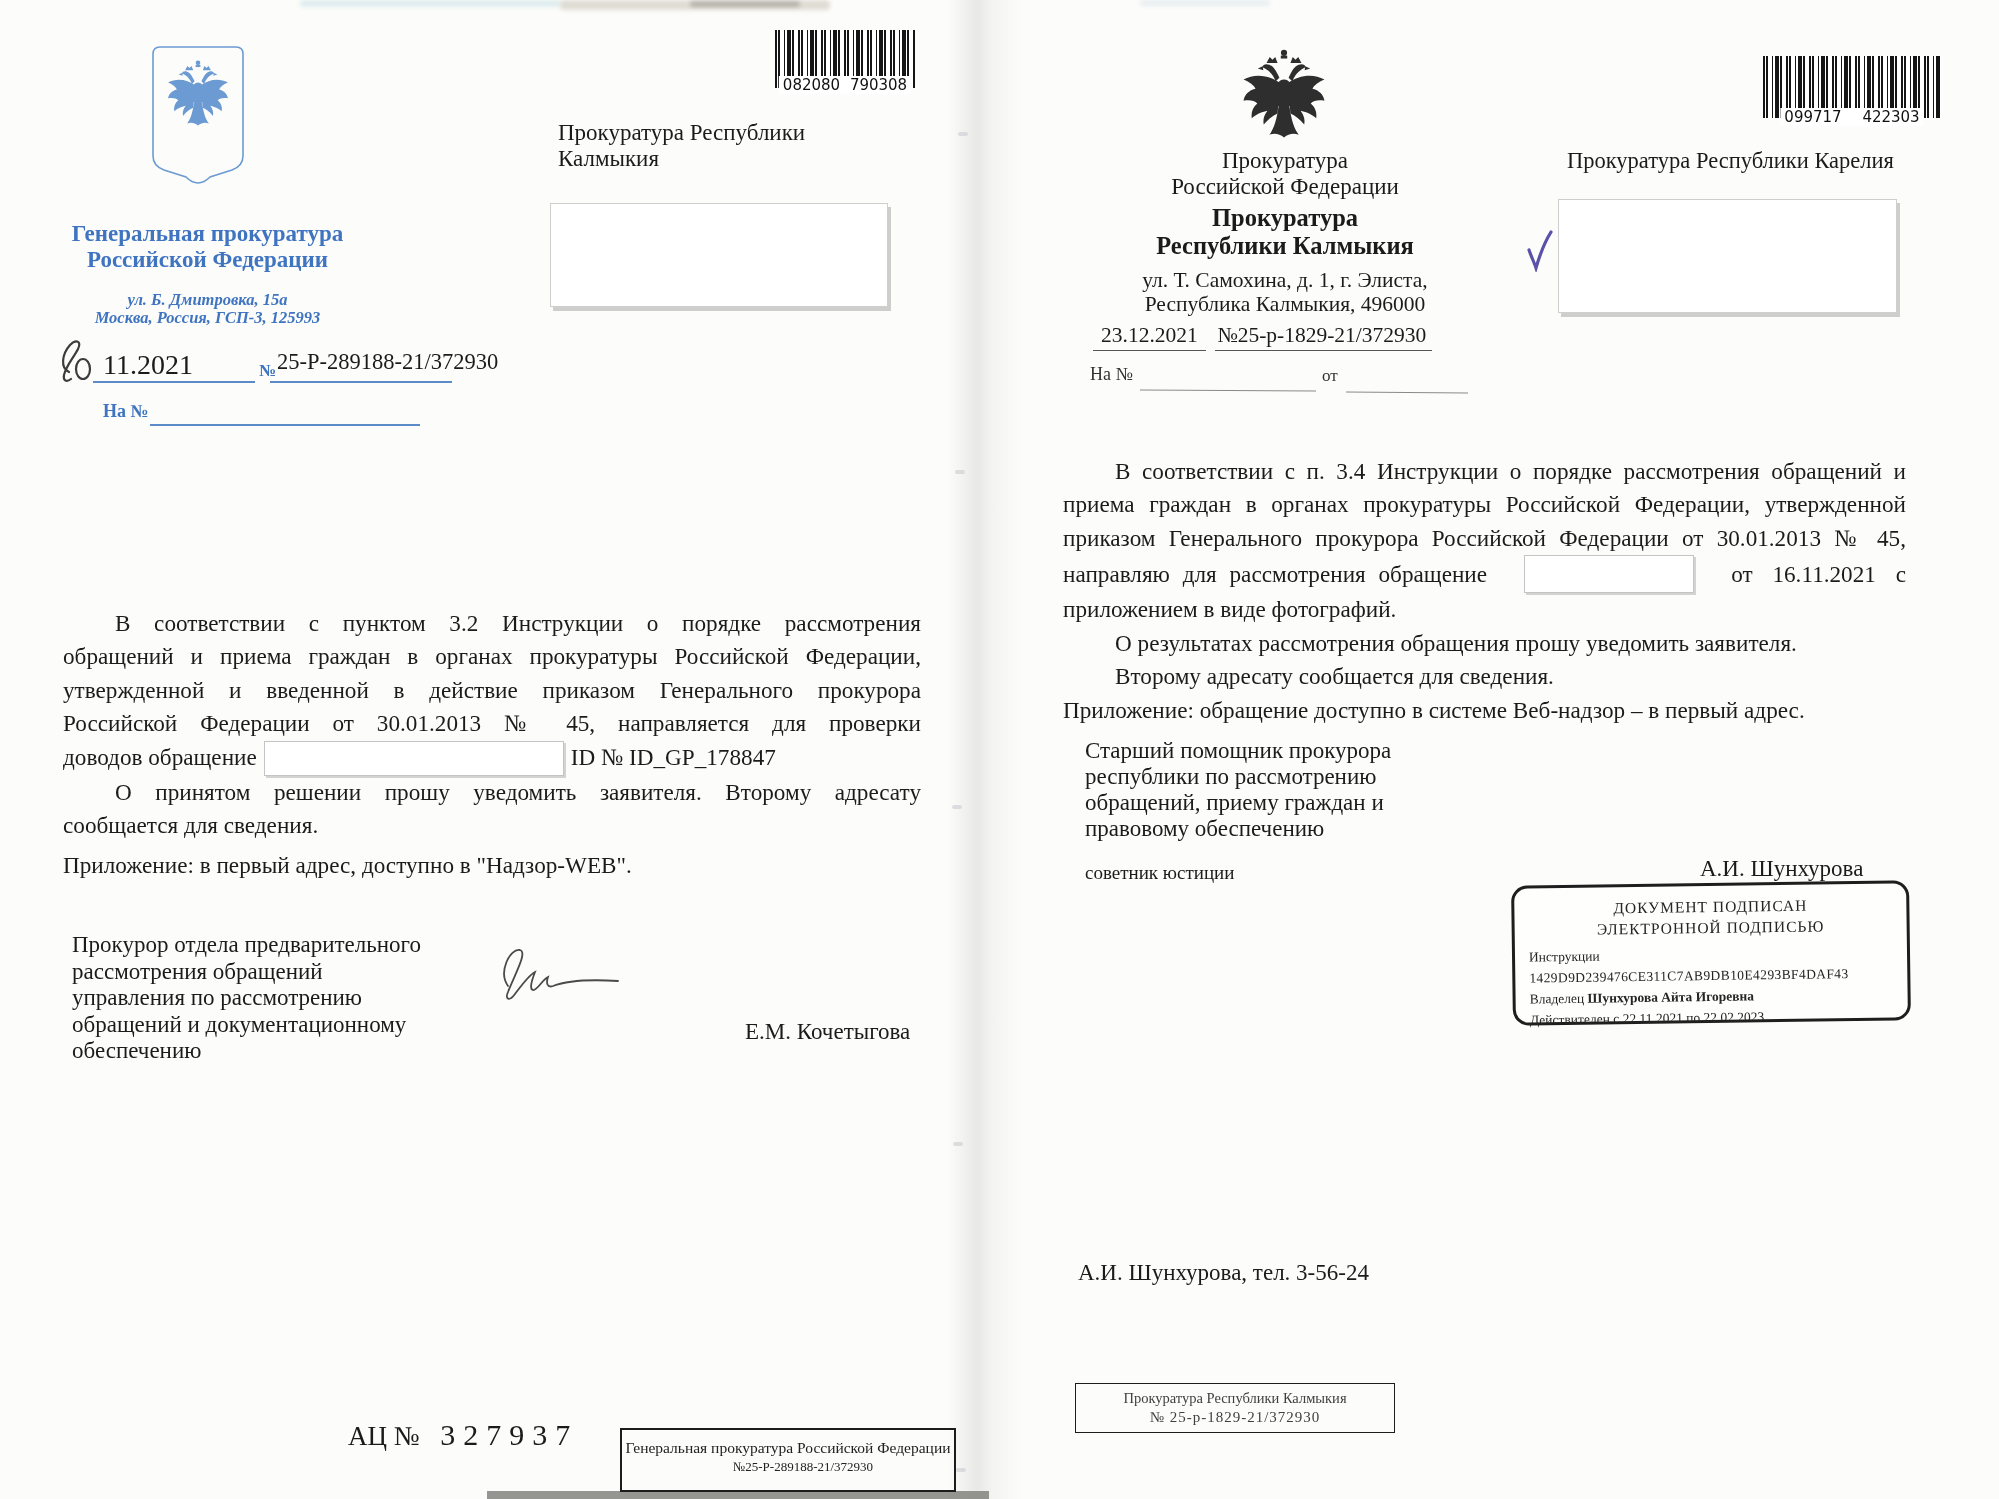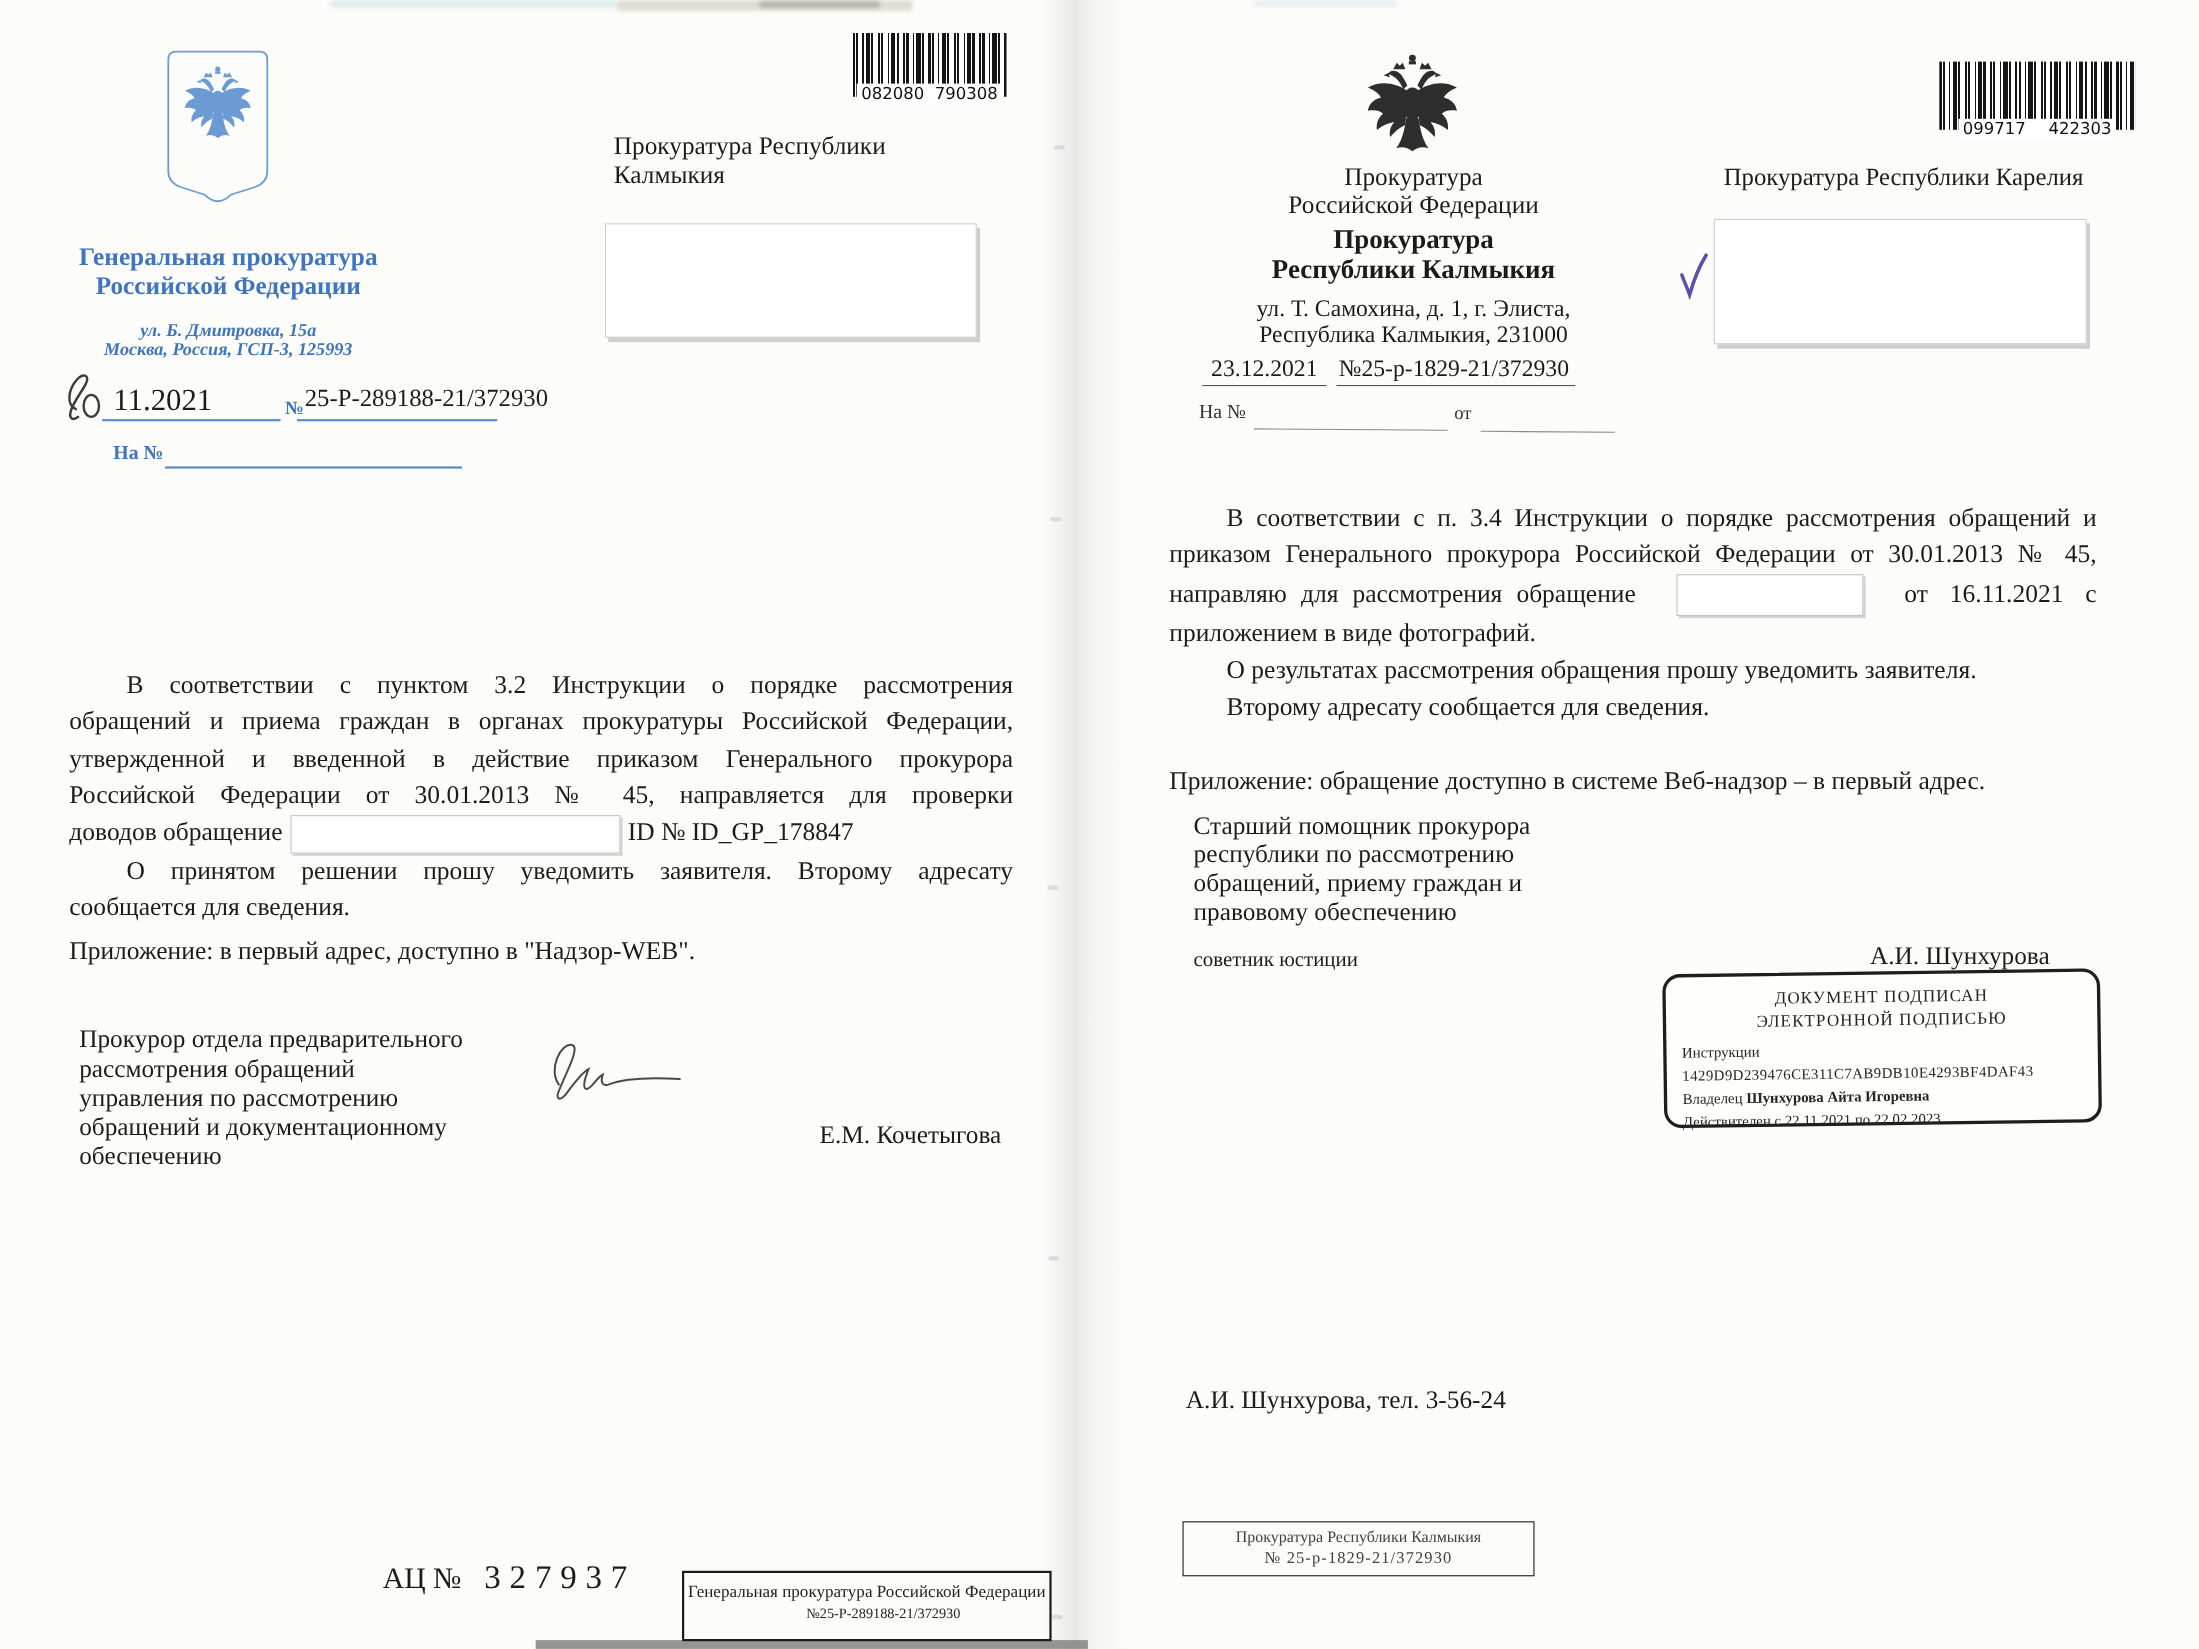--- a/index.html
+++ b/index.html
@@ -176,21 +176,21 @@
     <div class="abs blk-center" style="left:75px;top:148px;width:400px;font-size:23px;line-height:26px;">
       <div>Прокуратура</div>
       <div>Российской Федерации</div>
     </div>
     <div class="abs blk-center" style="left:75px;top:204px;width:400px;font-size:24.5px;font-weight:bold;line-height:28px;">
       <div>Прокуратура</div>
       <div>Республики Калмыкия</div>
     </div>
     <div class="abs blk-center" style="left:75px;top:268px;width:400px;font-size:21.5px;line-height:24px;">
       <div>ул. Т. Самохина, д. 1, г. Элиста,</div>
-      <div>Республика Калмыкия, 231000</div>
+      <div>Республика Калмыкия, 496000</div>
     </div>
 
     <div class="abs" style="left:83px;top:323px;font-size:21.5px;">
       <span style="border-bottom:1.5px solid #555;padding:0 8px 3px 8px;">23.12.2021</span>
       <span style="border-bottom:1.5px solid #555;padding:0 6px 3px 2px;margin-left:4px;">№25-р-1829-21/372930</span>
     </div>
     <div class="abs" style="left:80px;top:364px;font-size:18px;color:#333;">
       <span>На №</span>
     </div>
     <div class="abs gray-line" style="left:130px;top:390px;width:176px;transform:rotate(0.4deg);"></div>
@@ -205,20 +205,21 @@
     <div class="abs" style="left:557px;top:148px;font-size:22.5px;">Прокуратура Республики Карелия</div>
     <div class="abs redact" style="left:548px;top:199px;width:337px;height:112px;"></div>
     <div class="abs" style="left:516px;top:230px;">
       <svg width="28" height="42" viewBox="0 0 28 42">
         <path d="M3 20 C5 26 8 32 10 38 C14 24 20 10 25 2" fill="none" stroke="#5b51a8" stroke-width="3.2" stroke-linecap="round"></path>
       </svg>
     </div>
 
     <div class="abs body-par" style="left:53px;top:455px;width:843px;">
       <div class="jline indent">В соответствии с п. 3.4 Инструкции о порядке рассмотрения обращений и</div>
+      <div class="jline">приема граждан в органах прокуратуры Российской Федерации, утвержденной</div>
       <div class="jline">приказом Генерального прокурора Российской Федерации от 30.01.2013 № 45,</div>
       <div class="flexline" style="justify-content:space-between;gap:30px;">
         <span style="word-spacing:7px;">направляю для рассмотрения обращение</span>
         <span class="redact-inline" style="width:168px;height:36px;"></span>
         <span style="word-spacing:14px;">от 16.11.2021 с</span>
       </div>
       <div>приложением в виде фотографий.</div>
       <div class="indent">О результатах рассмотрения обращения прошу уведомить заявителя.</div>
       <div class="indent">Второму адресату сообщается для сведения.</div>
     </div>

